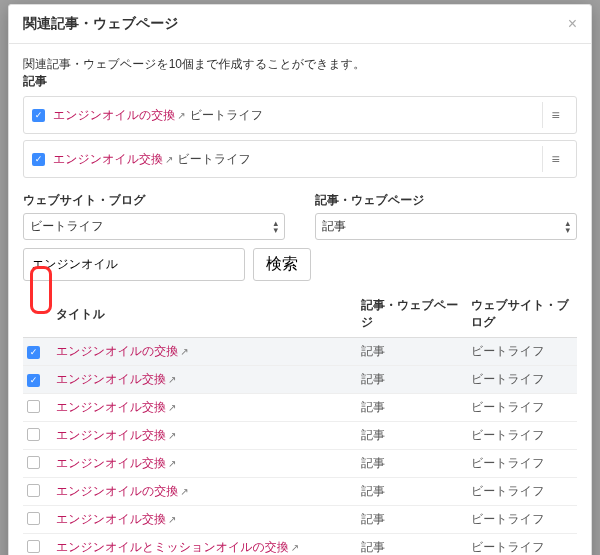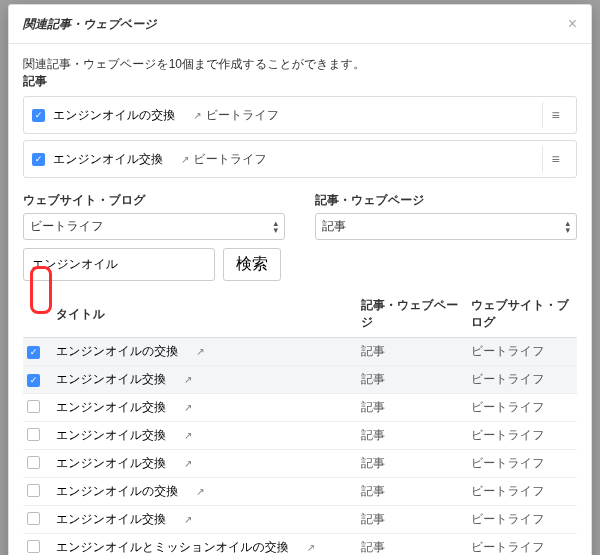--- a/index.html
+++ b/index.html
@@ -22,23 +22,22 @@
     box-shadow: 0 4px 18px rgba(0,0,0,0.25);
   }
   .modal-header {
     display: flex;
     justify-content: space-between;
     align-items: center;
     padding: 10px 14px;
     border-bottom: 1px solid #e5e5e5;
   }
   .modal-title {
-    font-size: 12px;
+    font-size: 14px;
     font-weight: 600;
-    font-style: italic;
   }
   .modal-close {
     color: #aaa;
     font-size: 16px;
     cursor: pointer;
   }
   .modal-body { padding: 12px 14px; }
   .hint { font-size: 12px; margin-bottom: 0; }
   .section-label { font-weight: 700; font-size: 12px; margin-bottom: 6px; }
   .sel-row {
@@ -48,42 +47,42 @@
     border-radius: 3px;
     padding: 5px 8px;
     margin-bottom: 6px;
   }
   .chk {
     width: 13px; height: 13px; border-radius: 2px; display: inline-flex;
     align-items: center; justify-content: center; margin-right: 8px;
     background: #3b8cff; color:#fff; font-size: 9px; line-height:1;
   }
   .chk.empty { background:#fff; border:1px solid #bbb; }
-  .link { color: #000000; margin-right: 16px; }
+  .link { color: #be185d; margin-right: 0; }
   .ext-icon { color:#777; font-size:10px; margin-left:2px; }
   .crumb { color:#444; margin-left: 4px; }
   .handle {
     margin-left: auto;
     width: 26px; height: 26px;
     border-left: 1px solid #e5e5e5;
     display:flex; align-items:center; justify-content:center;
     color:#777; font-size:14px;
   }
   .filter-row { display:flex; gap: 30px; margin: 14px 0 8px 0; }
   .filter-col { display:flex; flex-direction:column; flex:1; }
   .filter-col label { font-weight:700; margin-bottom:4px; font-size:12px;}
   .select {
     border:1px solid #ccc; border-radius:3px; padding:4px 6px;
     font-size:12px; background:#fff;
     display:flex; justify-content:space-between; align-items:center;
   }
   .updown{ font-size:9px; line-height:7px; color:#555; display:flex; flex-direction:column;}
   .search-row { display:flex; gap:8px; margin:6px 0 10px 0;}
   .search-input {
-    border:1px solid #ccc; border-radius:3px; padding:5px 8px; width: 192px; font-size:12px;
+    border:1px solid #ccc; border-radius:3px; padding:5px 8px; width: 222px; font-size:12px;
   }
   .search-btn {
     border:1px solid #ccc; border-radius:3px; background:#fff; padding:5px 12px; font-size:16px; cursor:pointer;
   }
   table { width:100%; border-collapse: collapse; font-size:12px; }
   th { text-align:left; font-weight:700; padding:6px 4px; border-bottom:1px solid #ddd; }
   th.col-chk { width:28px; }
   th.col-type { width:110px; }
   th.col-site { width:110px; }
   tbody tr { border-bottom:1px solid #eee; }

